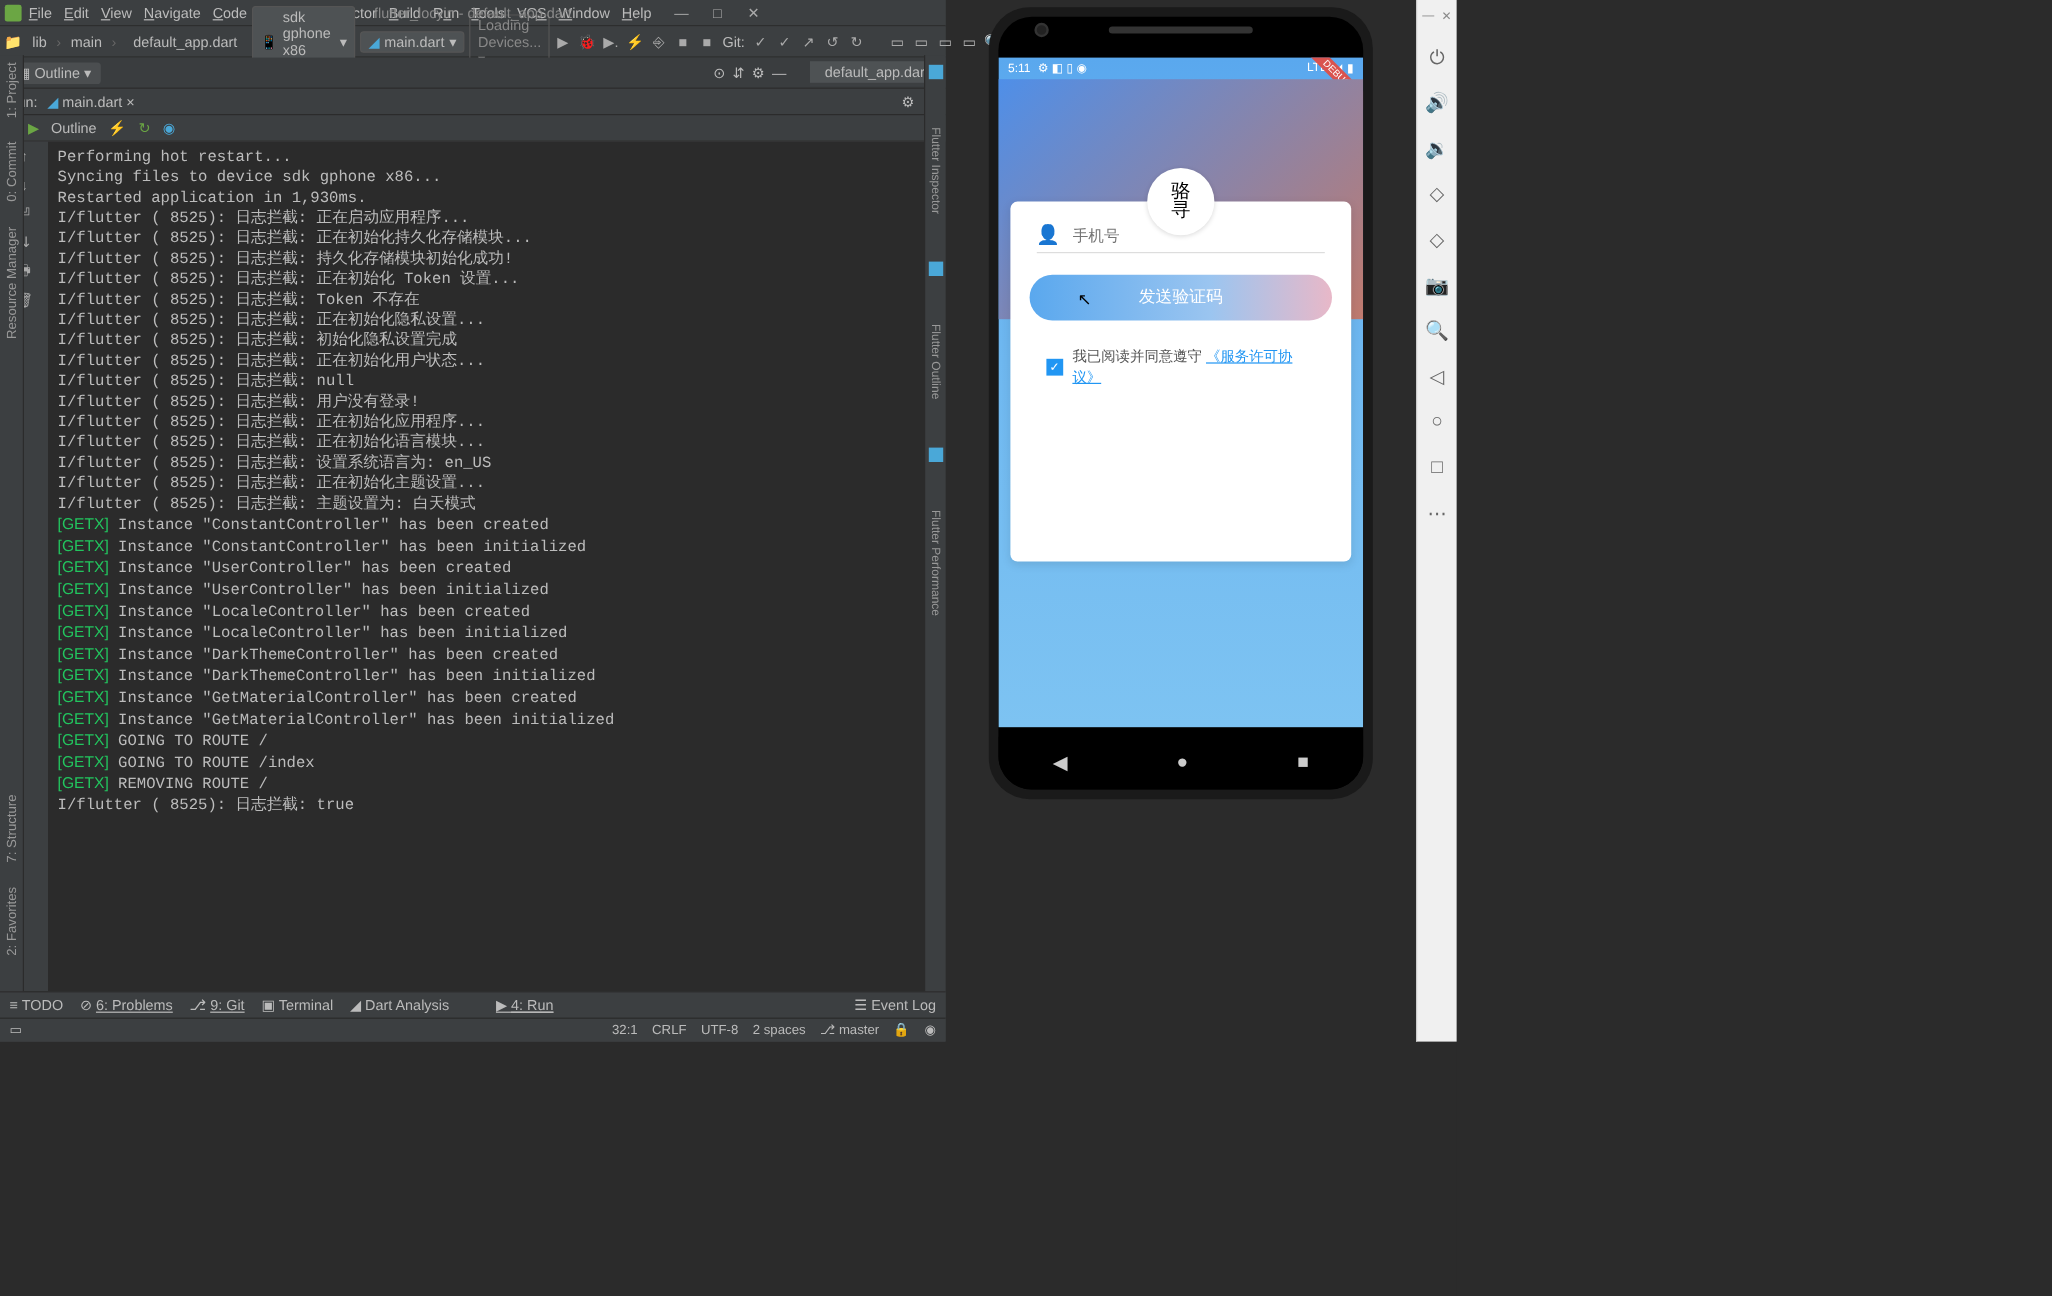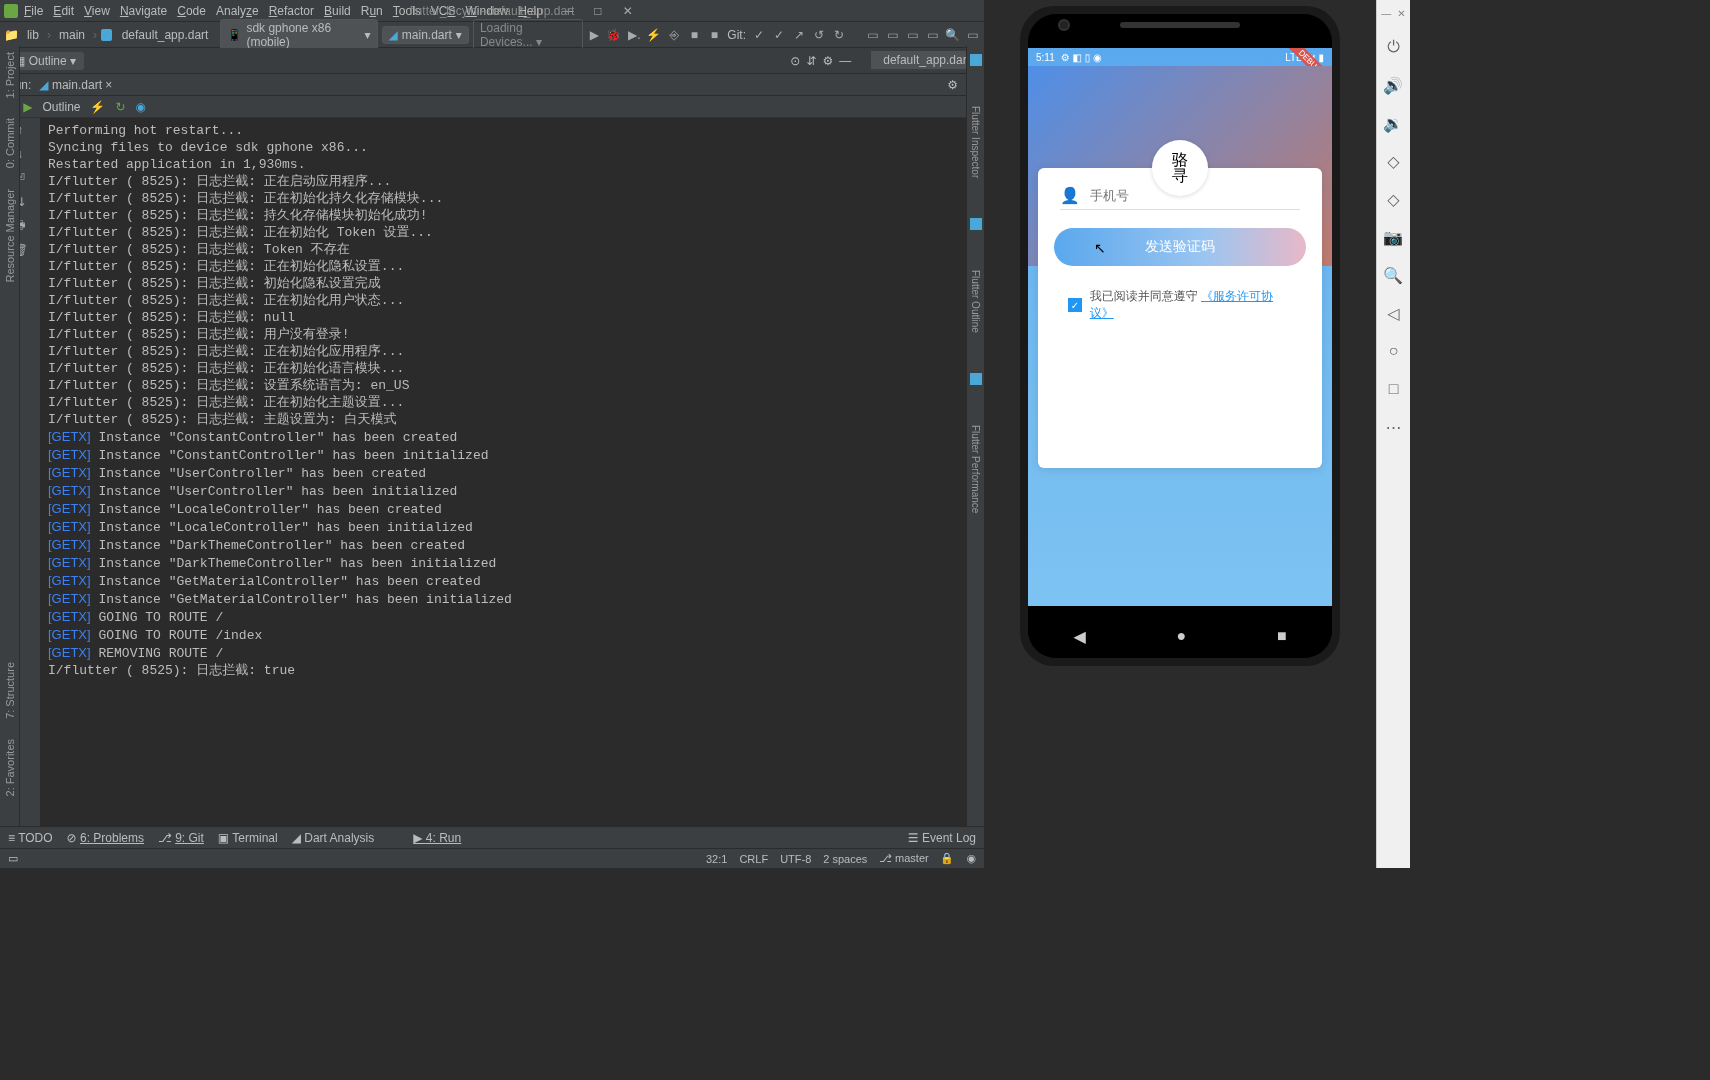--- a/index.html
+++ b/index.html
@@ -1,19 +1,19 @@
 <!DOCTYPE html>
 <html><head>
 <meta charset="utf-8">
 <style>
 * { margin: 0; padding: 0; box-sizing: border-box; font-family: "Segoe UI", Arial, sans-serif; }
 body { background: #2b2b2b; width: 1710px; height: 1080px; overflow: hidden; display: flex; }
 
 
-.ide { width: 984px; height: 868px; background: #3c3f41; color: #bbbbbb; display: flex; flex-direction: column; font-size: 12px; position: relative; }
+.ide { width: 788px; height: 868px; background: #3c3f41; color: #bbbbbb; display: flex; flex-direction: column; font-size: 12px; position: relative; }
 .menubar { height: 22px; background: #3c3f41; display: flex; align-items: center; padding: 0 4px; border-bottom: 1px solid #2b2b2b; }
 .menubar .logo { width: 14px; height: 14px; background: #6ba644; border-radius: 2px; margin-right: 6px; }
 .menubar span.menu { margin-right: 10px; cursor: default; }
 .menubar span.menu u { text-decoration: underline; }
 .menubar .title { margin-left: auto; margin-right: auto; color: #8a8a8a; position:absolute; left:50%; transform:translateX(-50%); }
 .menubar .winbtn { width: 30px; text-align: center; color: #aaa; }
 .navbar { height: 26px; background: #3c3f41; display: flex; align-items: center; padding: 0 4px; border-bottom: 1px solid #2b2b2b; gap: 4px; }
 .navbar .crumb { color: #bbb; padding: 0 4px; }
 .navbar .sep { color: #666; }
 .navbar .fileicon { width: 12px; height: 12px; background: #4aa8d8; border-radius: 2px; display: inline-block; margin-right: 2px; }
@@ -32,21 +32,21 @@
 .project-bar .right { margin-left:auto; display:flex; gap:6px; }
 .run-panel { flex:1; display:flex; flex-direction:column; background:#2b2b2b; }
 .run-header { height:22px; background:#3c3f41; display:flex; align-items:center; padding:0 6px; border-bottom:1px solid #2b2b2b; }
 .run-header .run-tab { padding:0 8px; }
 .run-header .right { margin-left:auto; display:flex; gap:8px;}
 .console-bar { height:22px; background:#3c3f41; display:flex; align-items:center; padding:0 6px; border-bottom:1px solid #323232; gap:10px;}
 .console-body { flex:1; display:flex; }
 .gutter { width:40px; background:#3c3f41; display:flex; flex-direction:column; align-items:center; gap:8px; padding-top:4px; }
 .gutter .gi { width:16px;height:16px; color:#aaa; display:flex;align-items:center;justify-content:center; font-size:12px;}
 .console-text { flex:1; padding:4px 8px; font-family: "Consolas","Courier New",monospace; font-size:13px; line-height:17px; color:#bcbcbc; white-space:pre; overflow:hidden;}
-.getx { color:#3b82f6; }
+.getx { color:#22c55e; }
 .bottom-bar { height:22px; background:#3c3f41; border-top:1px solid #2b2b2b; display:flex; align-items:center; padding:0 8px; gap:14px; }
 .bottom-bar .runtab { text-decoration: underline; padding-left: 25px; }
 .bottom-bar .right { margin-left:auto; display:flex; gap:12px;}
 .status-bar { height:20px; background:#3c3f41; border-top:1px solid #2b2b2b; display:flex; align-items:center; padding:0 8px; gap:10px; font-size:11px;}
 .status-bar .right { margin-left:auto; display:flex; gap:12px; align-items:center;}
 .left-strip { position:absolute; left:0; top:46px; width:20px; height:780px; background:#3c3f41; border-right:1px solid #2b2b2b; }
 .left-strip .v { writing-mode: vertical-rl; transform: rotate(180deg); font-size:11px; color:#999; margin:6px auto; }
 .right-strip { position:absolute; right:0; top:46px; width:18px; height:780px; background:#3c3f41; border-left:1px solid #2b2b2b; display:flex; flex-direction:column; align-items:center; gap:40px; padding-top:8px;}
 .right-strip .flutter-ic { width:12px;height:12px; background:#4aa8d8; }
 .right-strip .v { writing-mode: vertical-rl; font-size:10px; color:#999; }

